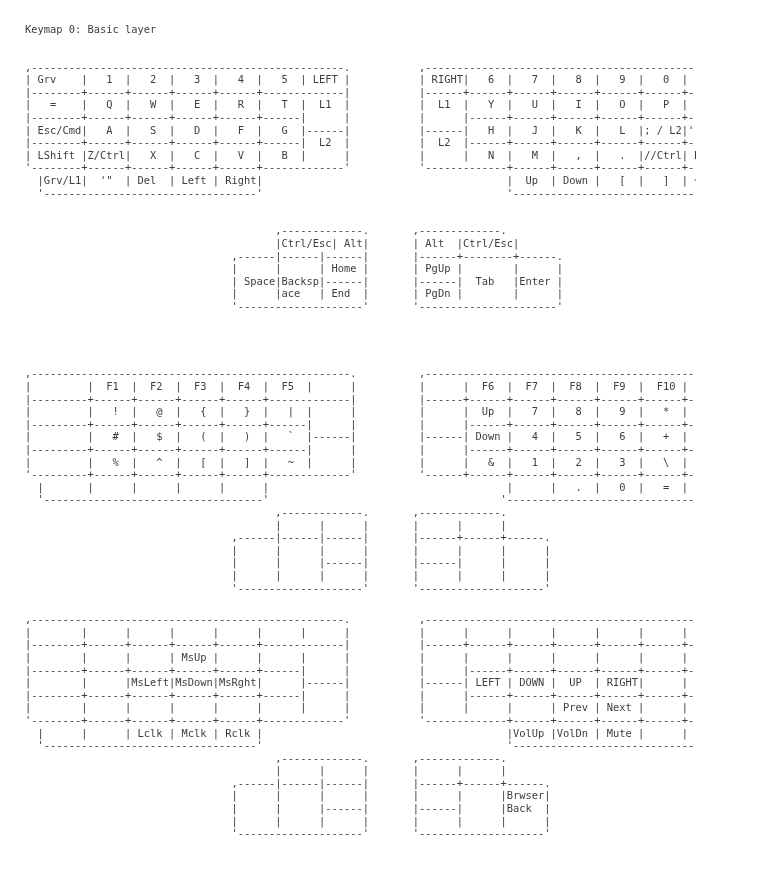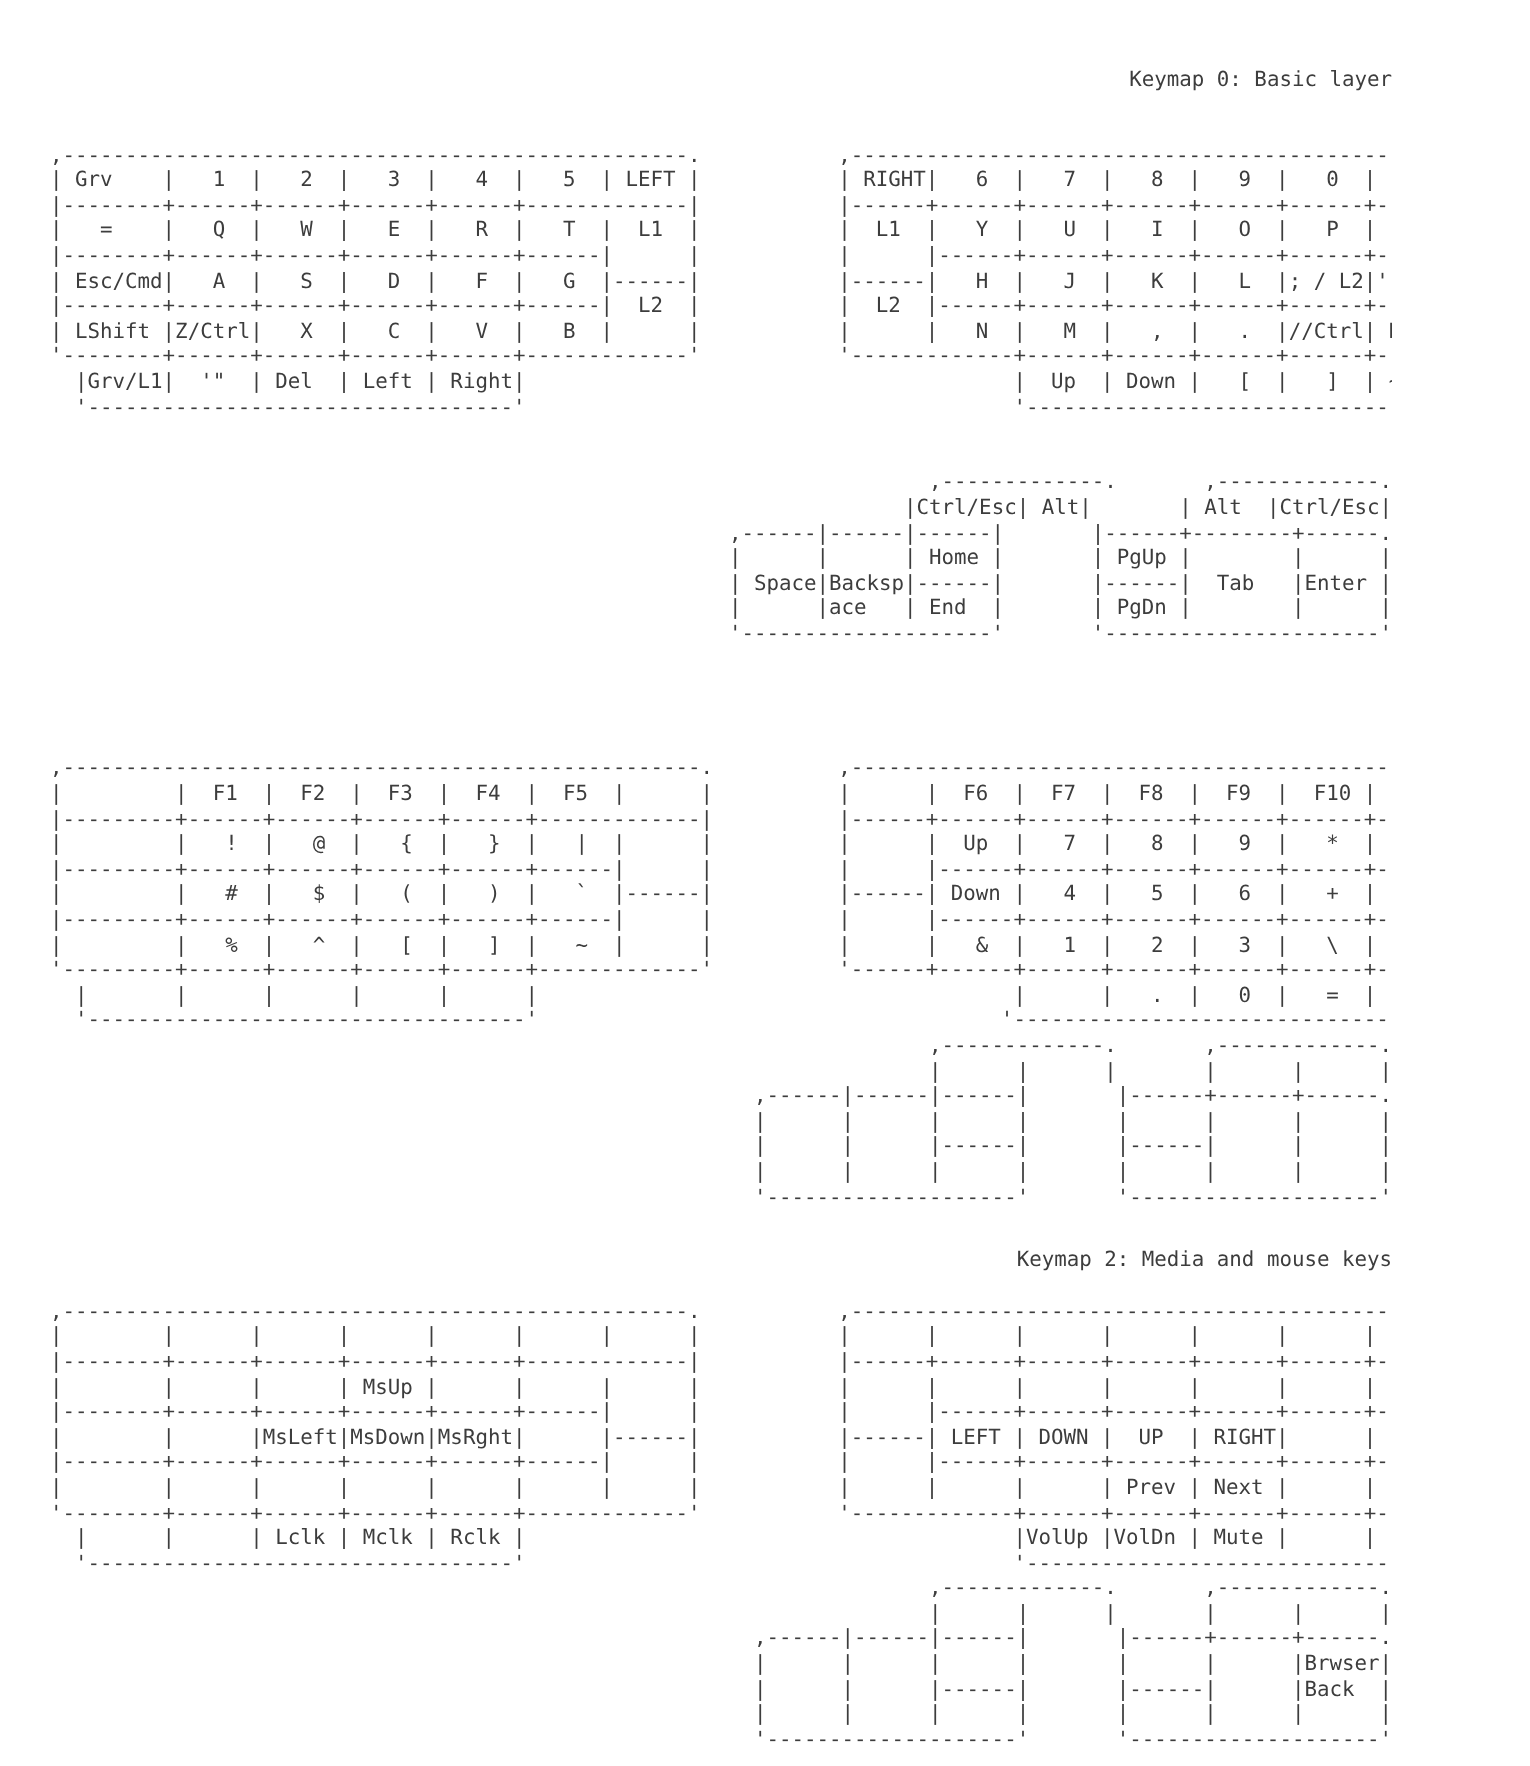--- a/index.html
+++ b/index.html
@@ -5,27 +5,26 @@
   html, body {
     margin: 0;
     padding: 0;
     background: #ffffff;
   }
   main[data-name="keymap-document"] {
     box-sizing: border-box;
     width: 696px;
     height: 883px;
     overflow: hidden;
-    padding: 34px 0 0 25px;
+    padding: 23px 0 0 25px;
     font-family: "DejaVu Sans Mono", "Liberation Mono", monospace;
     font-size: 10.4px;
     line-height: 12.6px;
     color: #3d3d3d;
     background: #ffffff;
-    text-align: right;
   }
   .kb-title {
     white-space: pre;
     font-weight: normal;
     margin: 0;
   }
   .kb-title.gap-2 { margin-bottom: 25px; }   
   .kb-title.gap-1 { margin-bottom: 13px; }   
   .kb-art {
     margin: 0;
@@ -81,21 +80,20 @@
                                         ,-------------.       ,-------------.
                                         |      |      |       |      |      |
                                  ,------|------|------|       |------+------+------.
                                  |      |      |      |       |      |      |      |
                                  |      |      |------|       |------|      |      |
                                  |      |      |      |       |      |      |      |
                                  '--------------------'       '--------------------'</pre>
   </section>
 
   <section data-name="keymap-section-media-mouse-keys">
-    <div class="kb-title gap-1" data-name="keymap-2-title">Keymap 2: Media and mouse keys</div>
     <pre class="kb-art" data-name="keymap-2-ascii-diagram">,--------------------------------------------------.           ,--------------------------------------------------.
 |        |      |      |      |      |      |      |           |      |      |      |      |      |      |        |
 |--------+------+------+------+------+-------------|           |------+------+------+------+------+------+--------|
 |        |      |      | MsUp |      |      |      |           |      |      |      |      |      |      |        |
 |--------+------+------+------+------+------|      |           |      |------+------+------+------+------+--------|
 |        |      |MsLeft|MsDown|MsRght|      |------|           |------| LEFT | DOWN |  UP  | RIGHT|      |  Play  |
 |--------+------+------+------+------+------|      |           |      |------+------+------+------+------+--------|
 |        |      |      |      |      |      |      |           |      |      |      | Prev | Next |      |        |
 '--------+------+------+------+------+-------------'           '-------------+------+------+------+------+--------'
   |      |      | Lclk | Mclk | Rclk |                                       |VolUp |VolDn | Mute |      |      |

